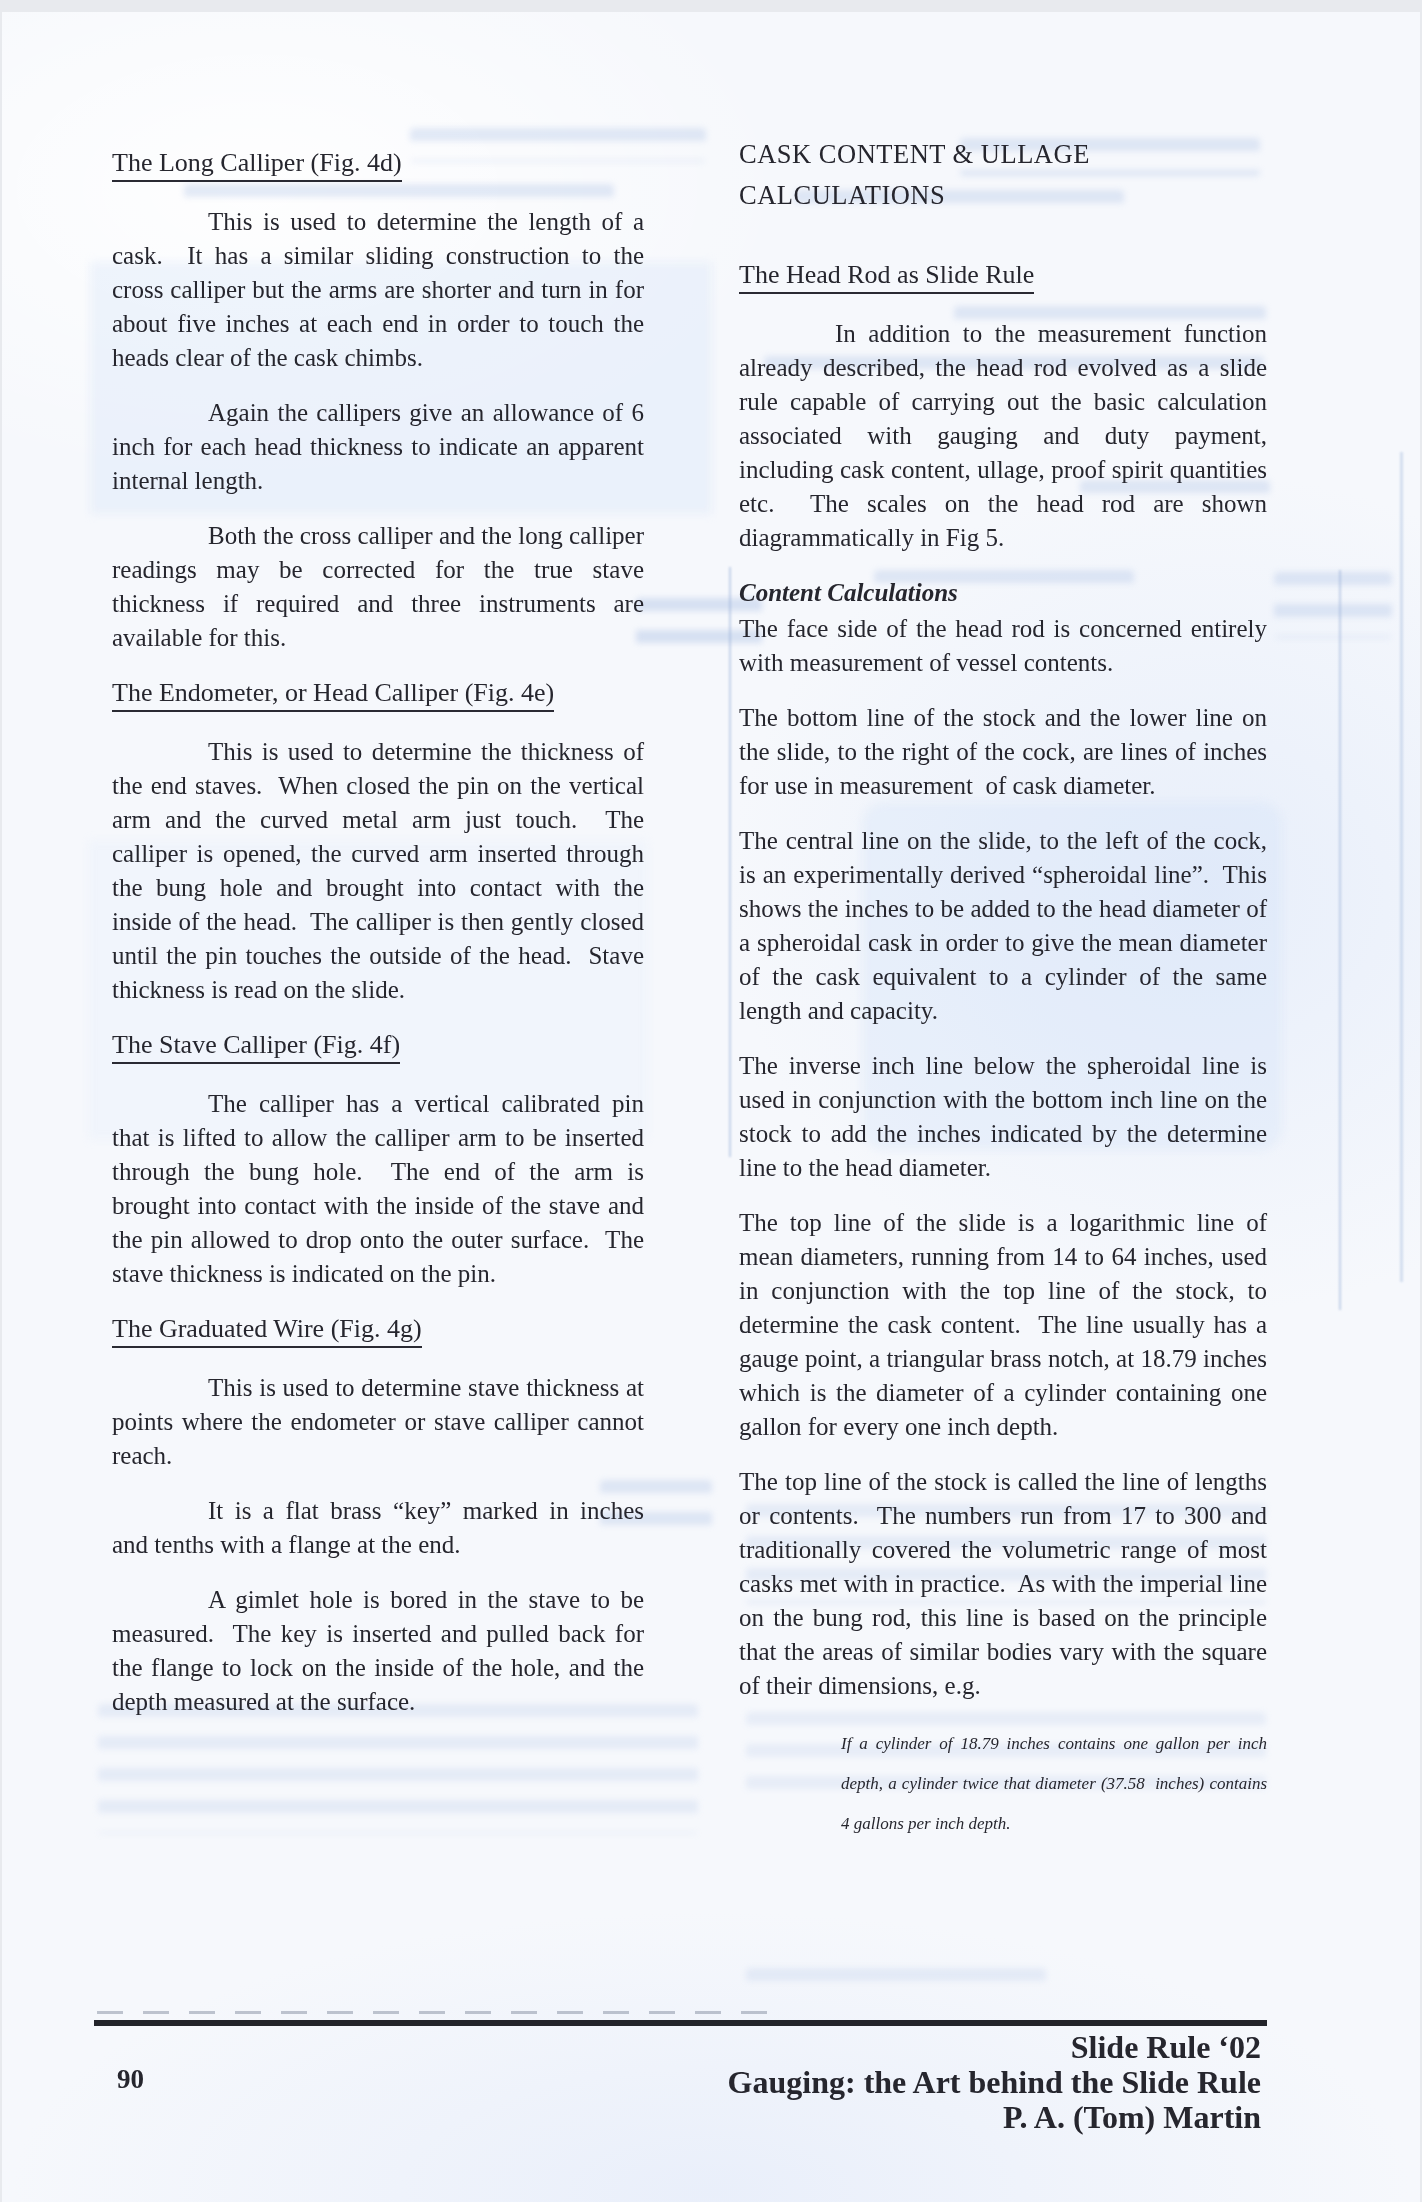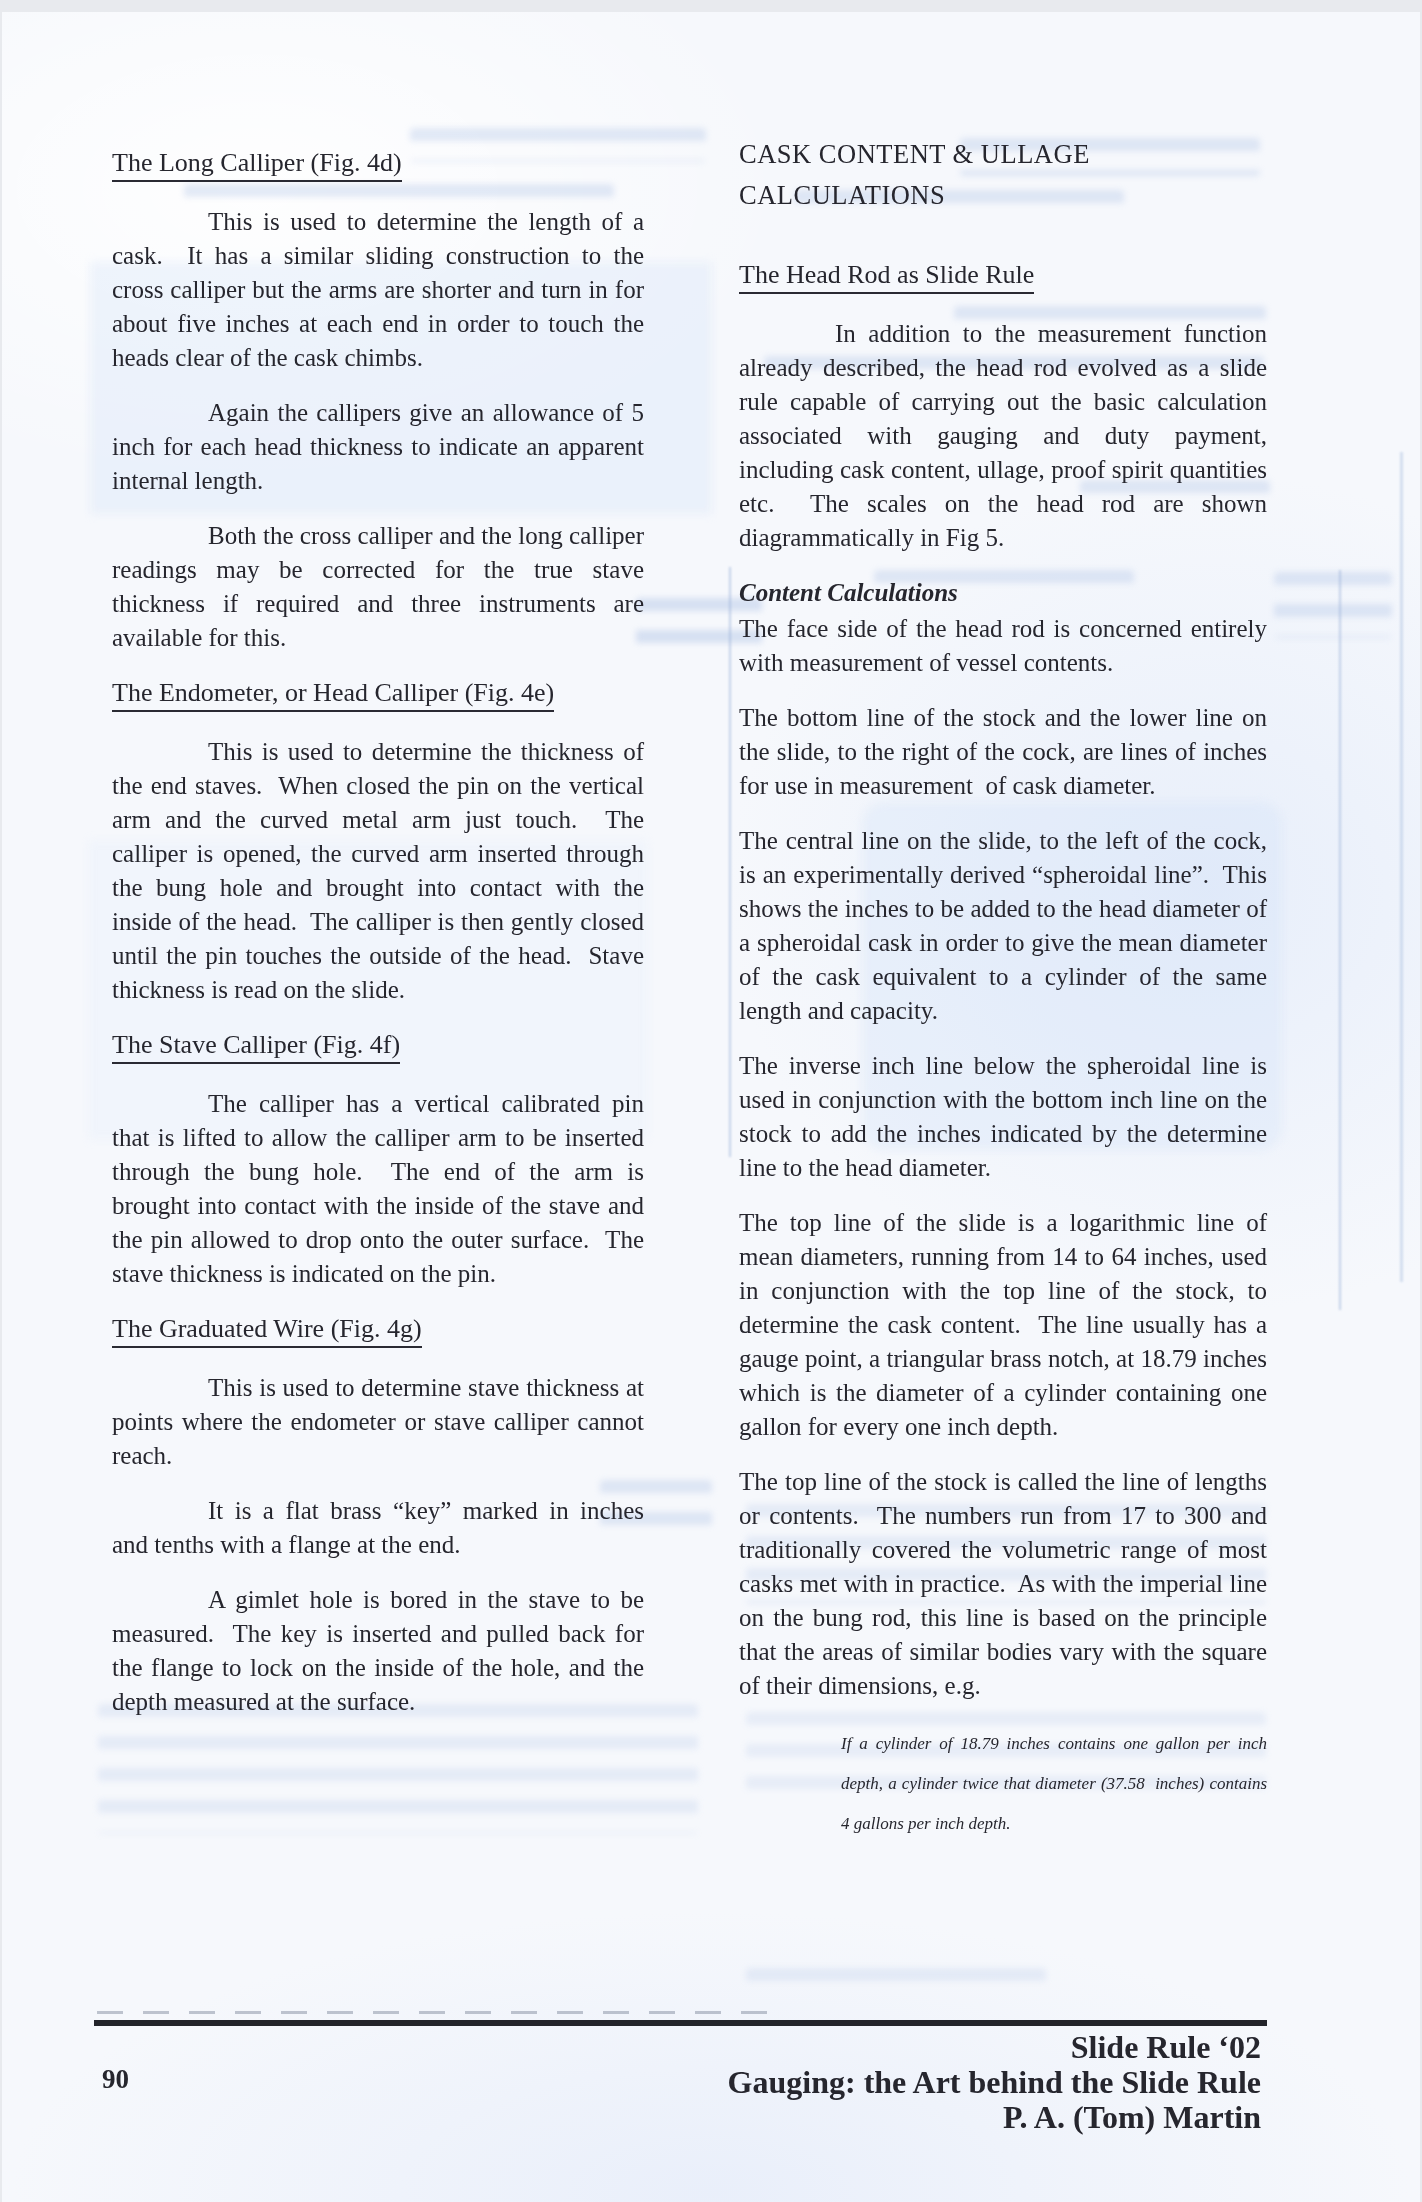--- a/index.html
+++ b/index.html
@@ -51,21 +51,21 @@
     font-size:17px;line-height:40px;font-style:italic;
     margin:18px 0 0 102px;text-align:justify;white-space:pre-wrap;
   }
   
   .footer-rule{position:absolute;left:92px;top:2008px;width:1173px;height:6px;background:#23242a;z-index:2;}
   .footer-block{
     position:absolute;right:159px;top:2018px;z-index:2;
     text-align:right;font-weight:bold;font-size:32px;line-height:35px;
   }
   .page-number{
-    position:absolute;left:100px;top:2052px;z-index:2;
+    position:absolute;left:115px;top:2052px;z-index:2;
     font-weight:bold;font-size:27px;
   }
 </style>
 </head>
 <body>
 
 <div class="page">
 
   <div class="ghost" style="left:408px;top:116px;width:296px;height:34px;"></div>
   <div class="ghost" style="left:182px;top:172px;width:430px;height:30px;"></div>
@@ -91,21 +91,21 @@
   <div class="ghost-vline" style="left:1337px;top:558px;height:740px;"></div>
   <div class="ghost-vline" style="left:1398px;top:440px;height:830px;width:3px;opacity:.7;"></div>
 
   <div class="scan-dashes"></div>
 
   <div class="col col-left">
 
     <div class="heading"><span class="u">The Long Calliper (Fig. 4d)</span></div>
 
     <p class="para indent">This is used to determine the length of a cask.  It has a similar sliding construction to the cross calliper but the arms are shorter and turn in for about five inches at each end in order to touch the heads clear of the cask chimbs.</p>
-    <p class="para indent">Again the callipers give an allowance of 5 inch for each head thickness to indicate an apparent internal length.</p>
+    <p class="para indent">Again the callipers give an allowance of 6 inch for each head thickness to indicate an apparent internal length.</p>
     <p class="para indent">Both the cross calliper and the long calliper readings may be corrected for the true stave thickness if required and three instruments are available for this.</p>
 
     <div class="heading"><span class="u">The Endometer, or Head Calliper (Fig. 4e)</span></div>
 
     <p class="para indent">This is used to determine the thickness of the end staves.  When closed the pin on the vertical arm and the curved metal arm just touch.  The calliper is opened, the curved arm inserted through the bung hole and brought into contact with the inside of the head.  The calliper is then gently closed until the pin touches the outside of the head.  Stave thickness is read on the slide.</p>
 
     <div class="heading"><span class="u">The Stave Calliper (Fig. 4f)</span></div>
 
     <p class="para indent">The calliper has a vertical calibrated pin that is lifted to allow the calliper arm to be inserted through the bung hole.  The end of the arm is brought into contact with the inside of the stave and the pin allowed to drop onto the outer surface.  The stave thickness is indicated on the pin.</p>
 

